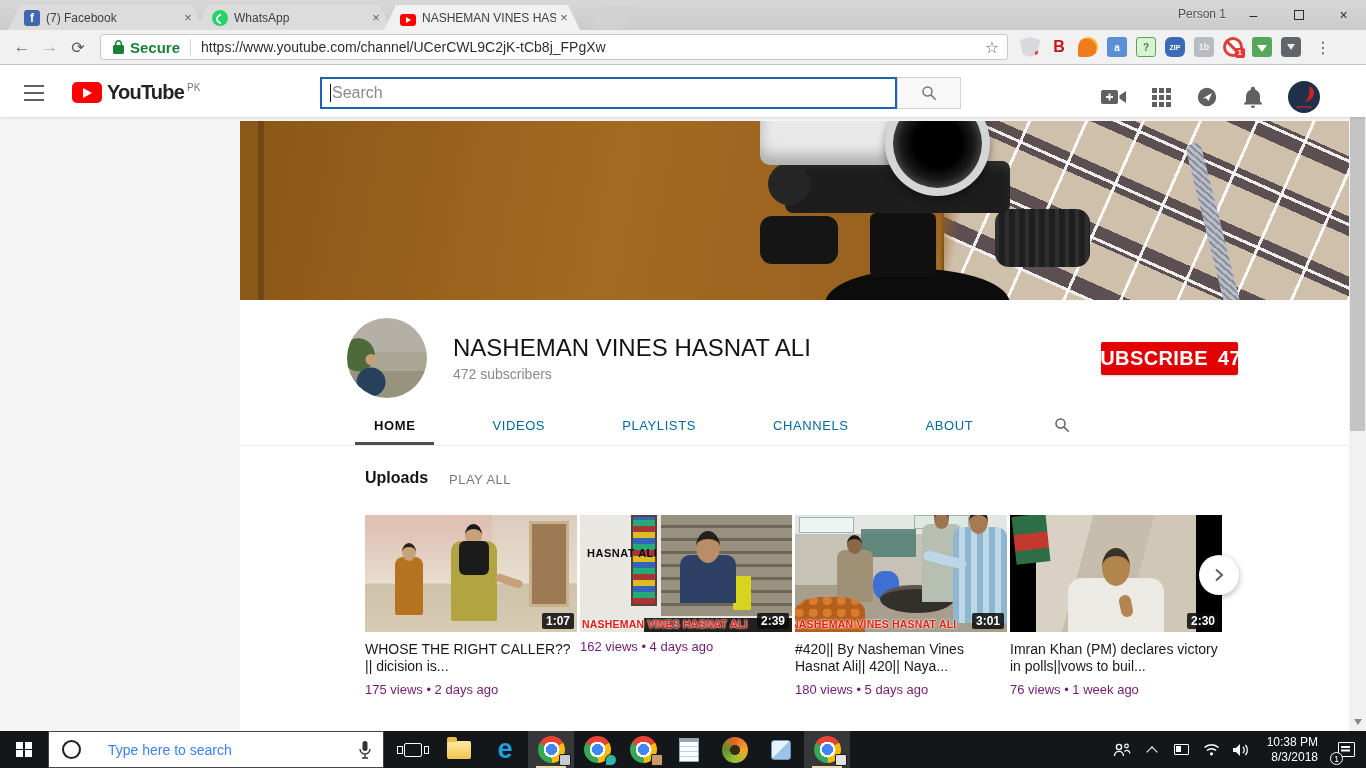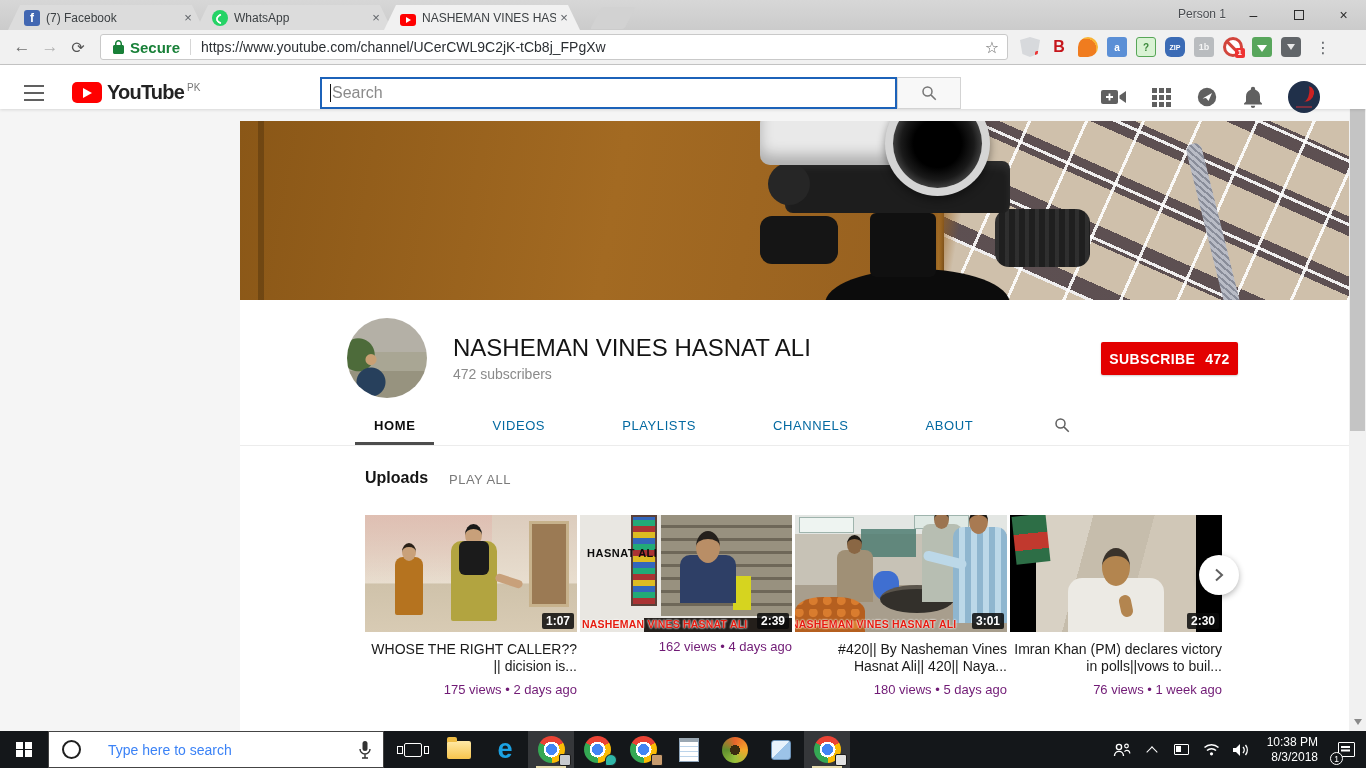--- a/index.html
+++ b/index.html
@@ -67,21 +67,21 @@
     background:#d2453c; transform:rotate(45deg); }
   .e-dlg { background:#58a65c; border-radius:3px; }
   .e-dlg::before { content:""; border-left:5px solid transparent; border-right:5px solid transparent;
     border-top:7px solid #fff; margin-top:3px; }
   .e-dla { background:#616569; border-radius:4px; }
   .e-dla::before { content:""; border-left:4px solid transparent; border-right:4px solid transparent;
     border-top:6px solid #e8e8e8; }
   .menu-dots { margin-left:14px; color:#5f6368; font-size:16px; letter-spacing:0; }
 
   
-  .yt-header { position:absolute; left:0; top:65px; width:1366px; height:44px; background:#fff;
+  .yt-header { position:absolute; left:0; top:65px; width:1366px; height:52px; background:#fff;
     box-shadow:0 1px 3px rgba(0,0,0,.12); z-index:5; }
   .hamburger { position:absolute; left:24px; top:20px; width:20px; height:16px; }
   .hamburger span { display:block; height:2px; background:#606060; margin-bottom:5px; }
   .yt-logo { position:absolute; left:72px; top:16px; display:flex; align-items:center; }
   .yt-badge { width:30px; height:21px; background:#ff0000; border-radius:5px; position:relative; }
   .yt-badge::before { content:""; position:absolute; left:11px; top:5.5px; width:0; height:0;
     border-left:9px solid #fff; border-top:5px solid transparent; border-bottom:5px solid transparent; }
   .yt-word { font-size:20px; font-weight:bold; letter-spacing:-0.8px; color:#232323; margin-left:5px; }
   .yt-region { font-size:10px; color:#777; margin:-10px 0 0 3px; }
   .yt-search { position:absolute; left:320px; top:12px; width:577px; height:32px; border:2px solid #1c62b9;
@@ -93,21 +93,21 @@
     border:1px solid #d3d3d3; display:flex; align-items:center; justify-content:center; }
   .yt-acticons { position:absolute; right:46px; top:16px; display:flex; align-items:center; gap:25px; }
   .yt-avatar { width:32px; height:32px; border-radius:50%; background:#20304a; position:relative; overflow:hidden; }
   .yt-avatar::before { content:""; position:absolute; left:13px; top:5px; width:8px; height:16px;
     border-right:5px solid #c22; border-radius:0 10px 14px 0; transform:rotate(8deg); }
   .yt-avatar::after { content:""; position:absolute; left:8px; bottom:5px; width:16px; height:2px; background:#7a3040; }
   .appgrid { display:grid; grid-template-columns:repeat(3,5px); grid-template-rows:repeat(3,5px); gap:2px; }
   .appgrid span { background:#606060; }
 
   
-  .page-col { position:absolute; left:240px; top:300px; width:1110px; height:431px; background:#fff;text-align:right; }
+  .page-col { position:absolute; left:240px; top:300px; width:1110px; height:431px; background:#fff; }
   .banner { position:absolute; left:240px; top:121px; width:1110px; height:179px; overflow:hidden;
     background:linear-gradient(100deg,#8a5717 0%,#a36a22 34%,#996220 58%,#8a5717 63%); }
   .banner .doorline { position:absolute; left:690px; top:0; width:14px; height:100%;
     background:linear-gradient(90deg,#5e3c10,#b5802f 60%,#6b4413); }
   .banner .doorline2 { position:absolute; left:18px; top:0; width:6px; height:100%; background:rgba(60,38,8,.35); }
   .banner .fabric { position:absolute; left:704px; top:0; right:0; height:100%;
     background:
       repeating-linear-gradient(24deg, rgba(255,255,255,.9) 0 3px, rgba(0,0,0,0) 3px 58px),
       repeating-linear-gradient(-66deg, rgba(255,255,255,.9) 0 3px, rgba(0,0,0,0) 3px 52px),
       repeating-linear-gradient(24deg, rgba(73,60,66,.85) 3px 21px, rgba(207,192,171,1) 21px 58px),
@@ -138,21 +138,21 @@
   .ch-avatar { position:absolute; left:107px; top:18px; width:80px; height:80px; border-radius:50%; overflow:hidden;
     background:
       radial-gradient(circle at 30% 80%, #27405c 0 14px, transparent 15px),
       radial-gradient(circle at 30% 52%, #c9a074 0 5px, transparent 6px),
       radial-gradient(circle at 14% 46%, #4d6b3a 0 16px, transparent 17px),
       linear-gradient(180deg, #b4b0a6 0 42%, #a9a694 42% 66%, #97937f 66%); }
   .ch-name { position:absolute; left:213px; top:34px; font-size:24px; color:#141414; }
   .ch-subs { position:absolute; left:213px; top:66px; font-size:14px; color:#8a8a8a; }
   .subscribe-btn { position:absolute; left:861px; top:42px; width:137px; height:33px; background:#e30000;
     border-radius:2px; color:#fff; display:flex; align-items:center; justify-content:center;
-    font-size:14px; font-weight:bold; letter-spacing:.4px; box-shadow:0 1px 2px rgba(0,0,0,.2); }
+    font-size:20px; font-weight:bold; letter-spacing:.4px; box-shadow:0 1px 2px rgba(0,0,0,.2); }
   .subscribe-btn .cnt { margin-left:10px; }
   .ch-tabs { position:absolute; left:115px; top:105px; height:40px; display:flex; align-items:stretch; }
   .ch-tab { padding:0 19px; margin-right:39px; display:flex; align-items:center; font-size:13px;
     letter-spacing:.6px; color:#0369a1; position:relative; }
   .ch-tab.active { color:#0d0d0d; font-weight:bold; }
   .ch-tab.active::after { content:""; position:absolute; left:0; bottom:0; height:3px; width:100%; background:#4d4d4d; }
   .ch-tab-search { display:flex; align-items:center; margin-left:22px; }
 
   
   .uploads { position:absolute; left:0; top:145px; width:1110px; height:286px; background:#fff;

